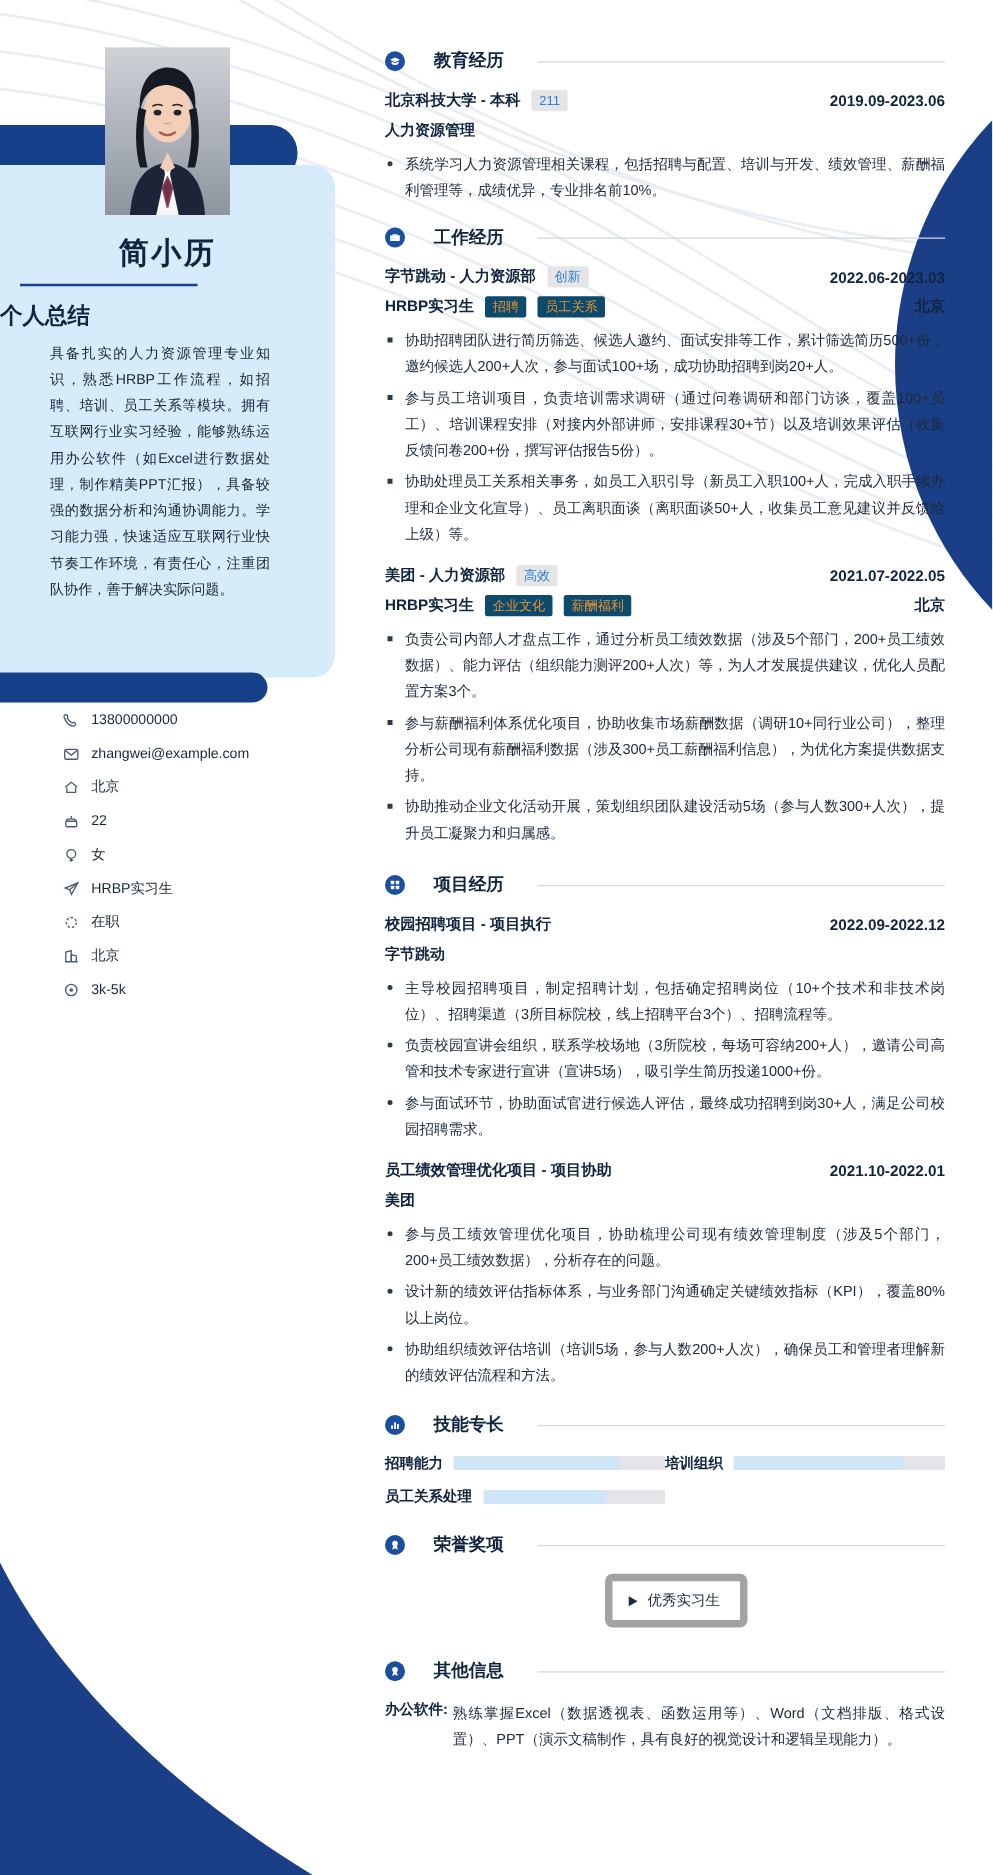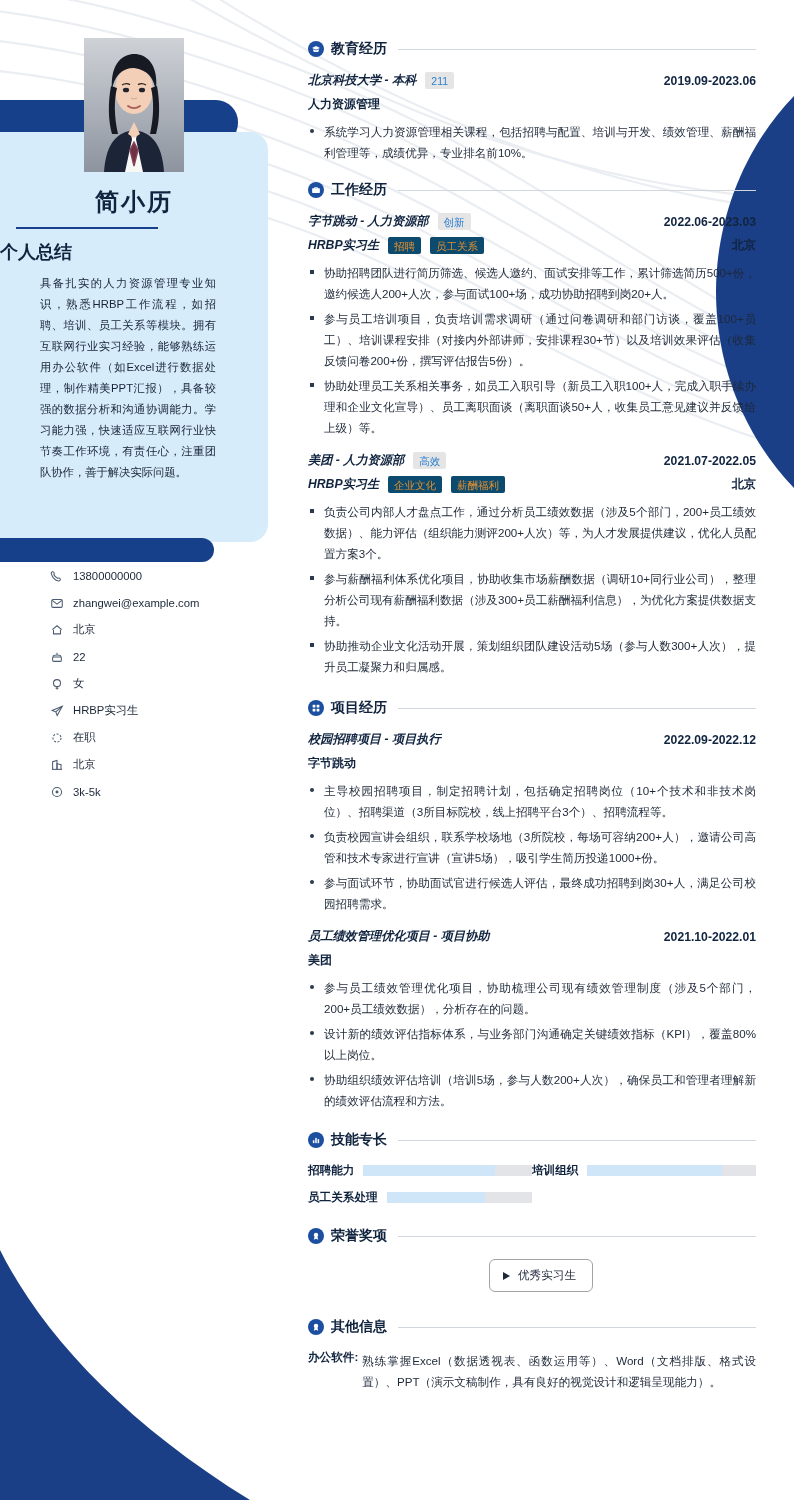--- a/index.html
+++ b/index.html
@@ -122,21 +122,21 @@
   .main {
     position: absolute;
     left: 308px; top: 0;
     width: 448px; height: 1500px;
     z-index: 3;
   }
 
   .sec { position: relative; }
   .sec-head {
     display: flex; align-items: center;
-    gap: 7px;
+    gap: 23px;
     margin-bottom: 14px;
   }
   .sec-ic {
     width: 16px; height: 16px; flex: 0 0 16px;
     border-radius: 50%;
     background: #1d4fa0;
     display: flex; align-items: center; justify-content: center;
     color: #fff;
   }
   .sec-ic svg { display: block; }
@@ -153,21 +153,20 @@
   .entry { margin-bottom: 14px; }
   .entry-l1, .entry-l2 {
     display: flex; align-items: center;
     width: 100%;
   }
   .entry-l1 { margin-bottom: 7px; }
   .entry-l2 { margin-bottom: 8px; }
   .e-main {
     font-size: 12.2px; font-weight: bold; color: #11243f;
     white-space: nowrap;
-    font-style: italic;
   }
   .e-right {
     margin-left: auto;
     font-size: 12.2px; font-weight: bold; color: #11243f;
     white-space: nowrap;
   }
   .tag {
     font-size: 10.5px;
     padding: 1.5px 6px;
     margin-left: 9px;
@@ -224,21 +223,21 @@
     max-width: 185px;
   }
   .skill-fill {
     position: absolute; left: 0; top: 0; height: 11px;
     background: #cfe5f8;
   }
 
   .honor-btn {
     display: inline-flex; align-items: center;
     gap: 8px;
-    border: 1px solid #a3a3a3;
+    border: 6px solid #a3a3a3;
     border-radius: 6px;
     padding: 8px 16px 8px 13px;
     font-size: 11.6px;
     color: #1d2838;
     background: #fff;
   }
   .tri {
     width: 0; height: 0;
     border-left: 7px solid #1d2838;
     border-top: 4.5px solid transparent;

